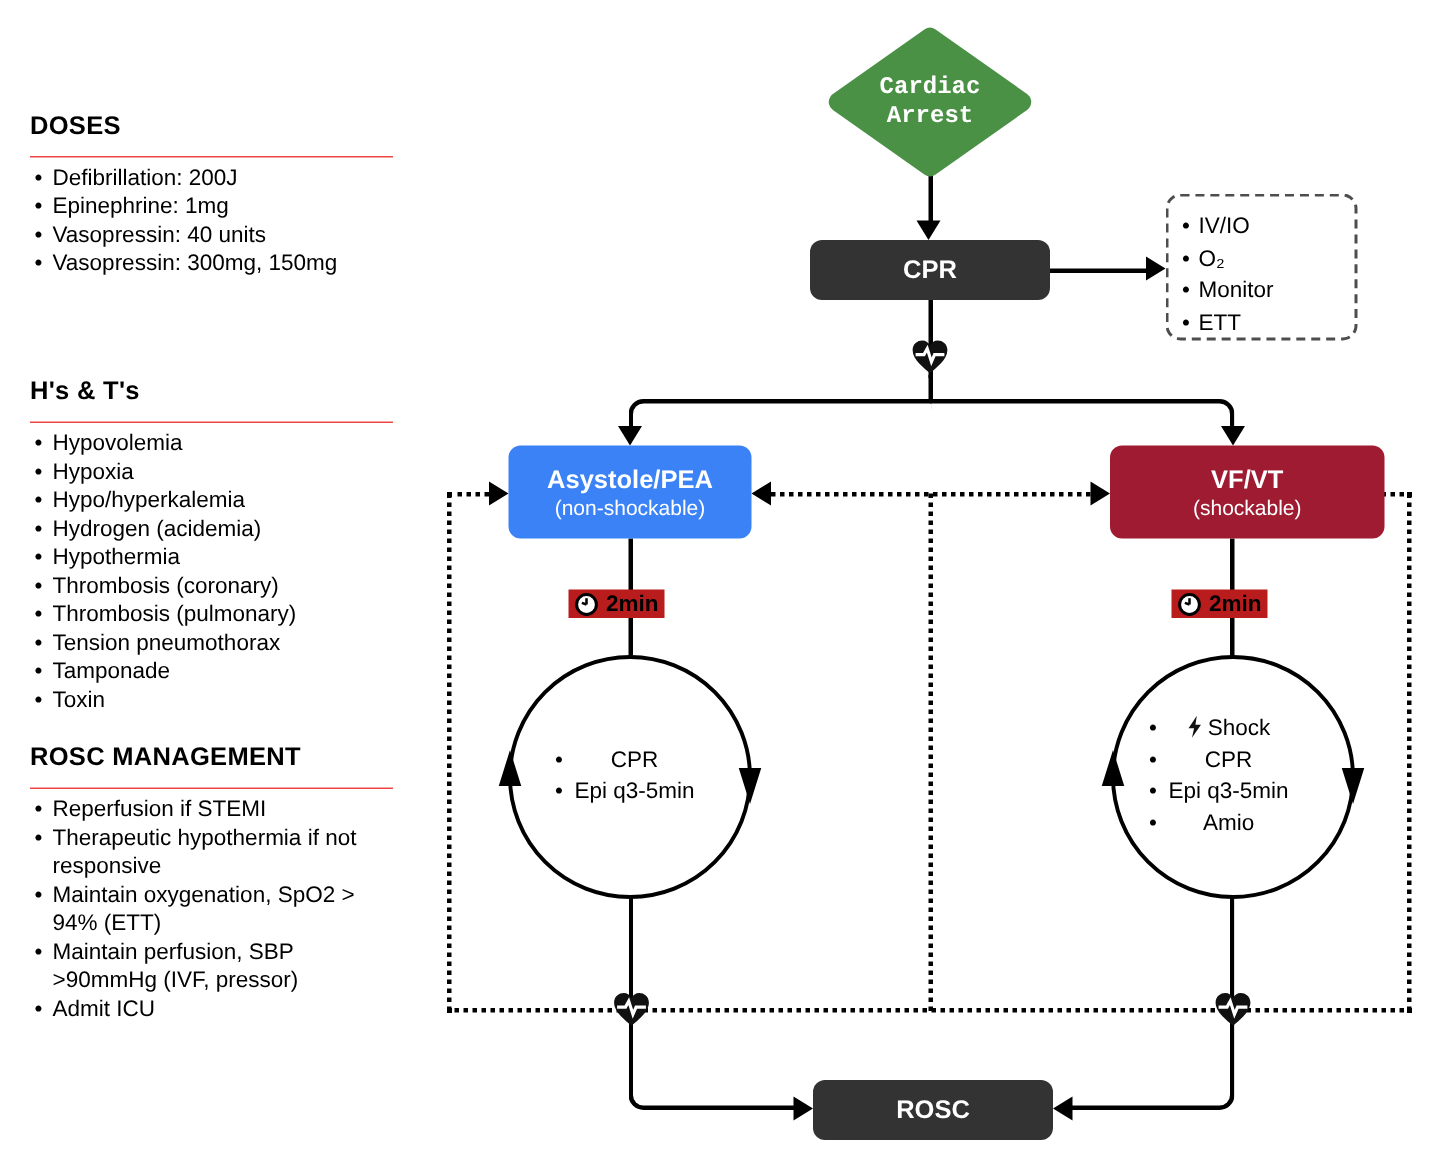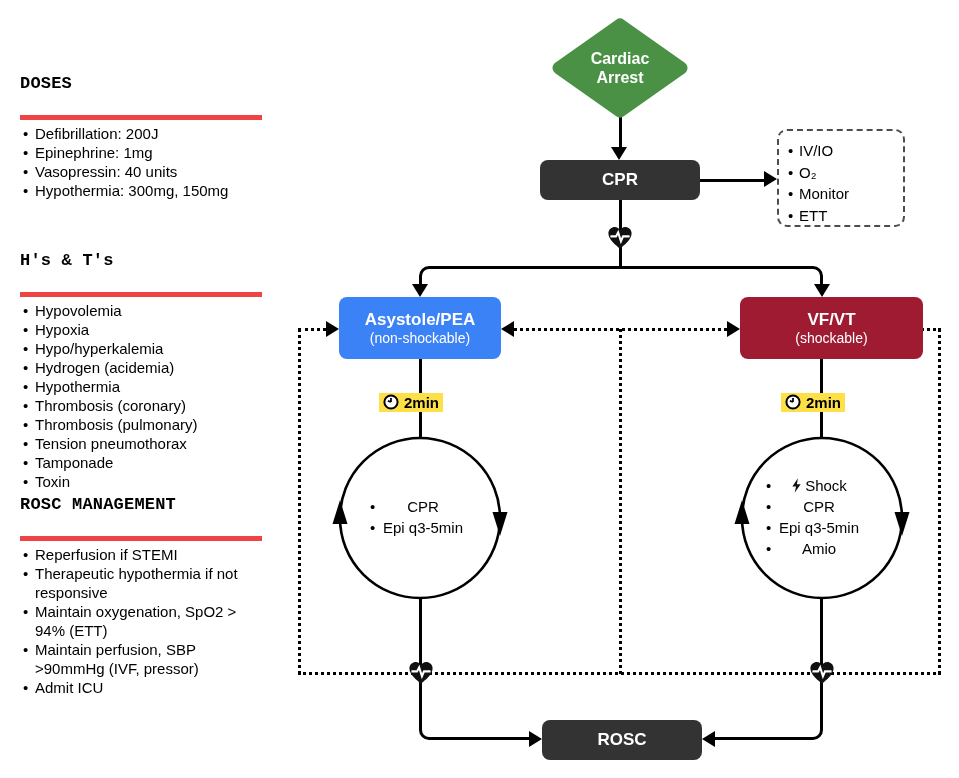--- a/index.html
+++ b/index.html
@@ -5,21 +5,21 @@
   * { margin:0; padding:0; box-sizing:border-box; }
   html,body { background:#ffffff; }
   .canvas {
     position:relative; width:959px; height:778px; background:#fff;
     font-family:"Liberation Sans", sans-serif; color:#000; overflow:hidden;
   }
   
   .sb-section { position:absolute; left:20px; width:242px; }
   .sb-section h3 {
     font-size:17px; font-weight:bold; letter-spacing:.2px;
-    padding-bottom:22px; border-bottom:5px solid #ef4444;font-family:Liberation Mono, monospace;
+    padding-bottom:10px; border-bottom:1px solid #ef4444;
   }
   .sb-section ul { list-style:none; margin-top:4px; }
   .sb-section li {
     position:relative; padding-left:15px; font-size:15px; line-height:19px;
     margin-bottom:0px;
   }
   .sb-section li::before { content:"•"; position:absolute; left:3px; }
   
   .vline { position:absolute; width:3px; background:#000; }
   .hline { position:absolute; height:3px; background:#000; }
@@ -44,43 +44,43 @@
     font-size:16px; line-height:19px;
   }
   .adjuncts {
     position:absolute; border:2px dashed #4d4d4d; border-radius:10px;
     padding:9px 6px 6px 4px;
   }
   .adjuncts ul { list-style:none; }
   .adjuncts li { position:relative; padding-left:16px; font-size:15px; line-height:21.5px; }
   .adjuncts li::before { content:"•"; position:absolute; left:5px; }
   .timer {
-    position:absolute; display:flex; align-items:flex-start; gap:5px;
-    background:#fde047; padding:1px 4px; font-size:15px; font-weight:bold;
+    position:absolute; display:flex; align-items:flex-end; gap:5px;
+    background:#b91c1c; padding:1px 4px; font-size:15px; font-weight:bold;
   }
   .loop-list { position:absolute; list-style:none; }
   .loop-list li { position:relative; padding-left:15px; font-size:15px; line-height:21px; white-space:nowrap;text-align:center; }
   .loop-list li::before { content:"•"; position:absolute; left:2px; }
   .bolt { display:inline-block; vertical-align:-2px; margin-right:3px; }
   .heart { position:absolute; }
   svg { display:block; }
 </style>
 </head>
 <body>
 
 <div class="canvas">
 
   <aside>
     <section class="sb-section" style="top:74px;">
       <h3>DOSES</h3>
       <ul>
         <li>Defibrillation: 200J</li>
         <li>Epinephrine: 1mg</li>
         <li>Vasopressin: 40 units</li>
-        <li>Hypothermia: 300mg, 150mg</li>
+        <li>Vasopressin: 300mg, 150mg</li>
       </ul>
     </section>
 
     <section class="sb-section" style="top:251px;">
       <h3>H's &amp; T's</h3>
       <ul>
         <li>Hypovolemia</li>
         <li>Hypoxia</li>
         <li>Hypo/hyperkalemia</li>
         <li>Hydrogen (acidemia)</li>
@@ -134,21 +134,21 @@
   <div class="arr left" style="left:501px; top:320.5px;"></div>
   <div class="arr right" style="left:727px; top:320.5px;"></div>
   <div class="dot-v" style="left:618.5px; top:329px; height:345px;"></div>
 
   <div class="dot-h" style="left:916px; top:328px; width:25px;"></div>
   <div class="arr left" style="left:903px; top:320.5px;"></div>
   <div class="dot-v" style="left:938px; top:329px; height:345px;"></div>
 
   <div class="dot-h" style="left:298px; top:672px; width:643px;"></div>
 
-  <div class="diamond-wrap" style="left:552px; top:18px; width:136px; height:100px;">
+  <div class="diamond-wrap" style="left:552px; top:18px; width:136px; height:100px;font-family:Liberation Mono, monospace;">
     <svg width="136" height="100" viewBox="0 0 136 100">
       <polygon points="68,7 129,50 68,93 7,50" fill="#4a9146" stroke="#4a9146" stroke-width="13" stroke-linejoin="round"></polygon>
     </svg>
     <div class="diamond-label">
       <span>Cardiac</span>
       <span>Arrest</span>
     </div>
   </div>
 
   <div class="node dark" style="left:540px; top:160px; width:160px; height:40px;">

